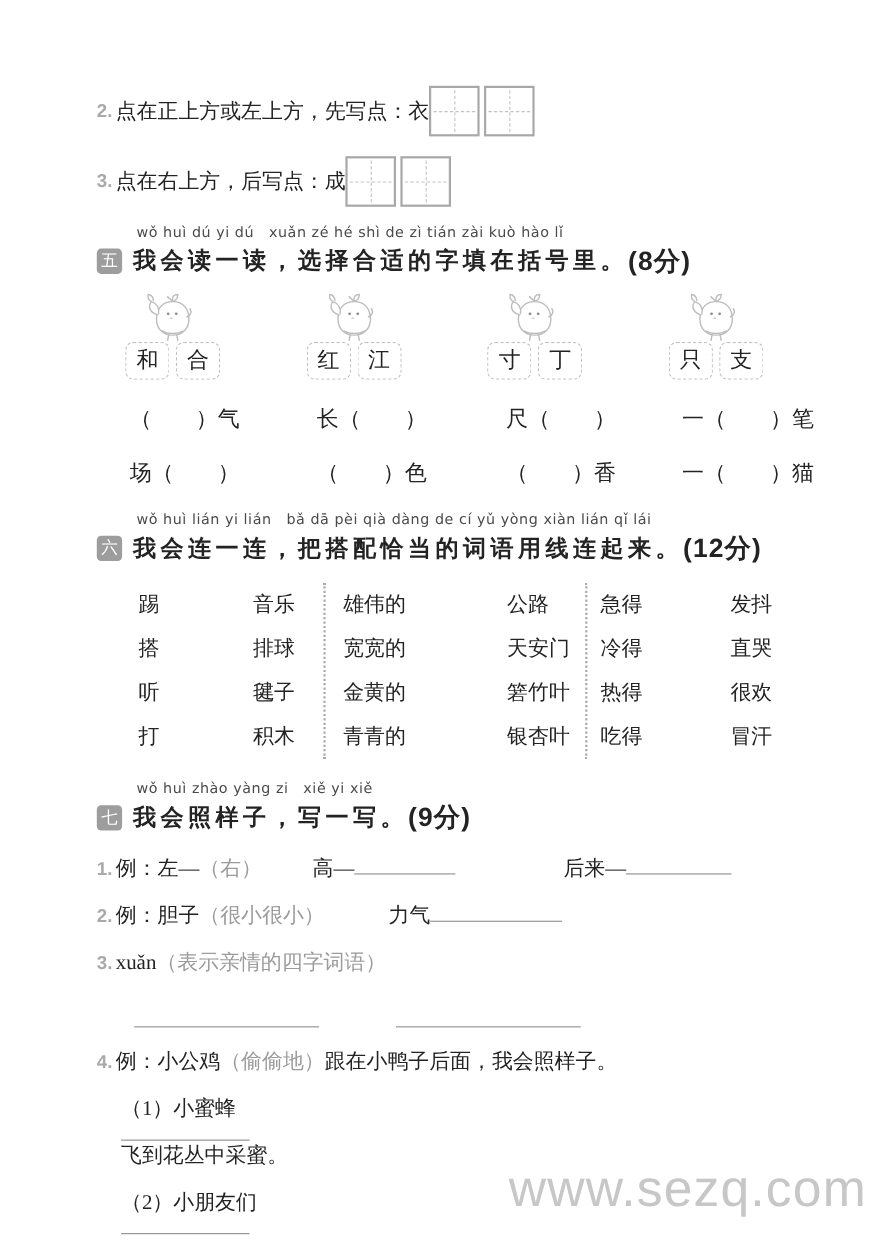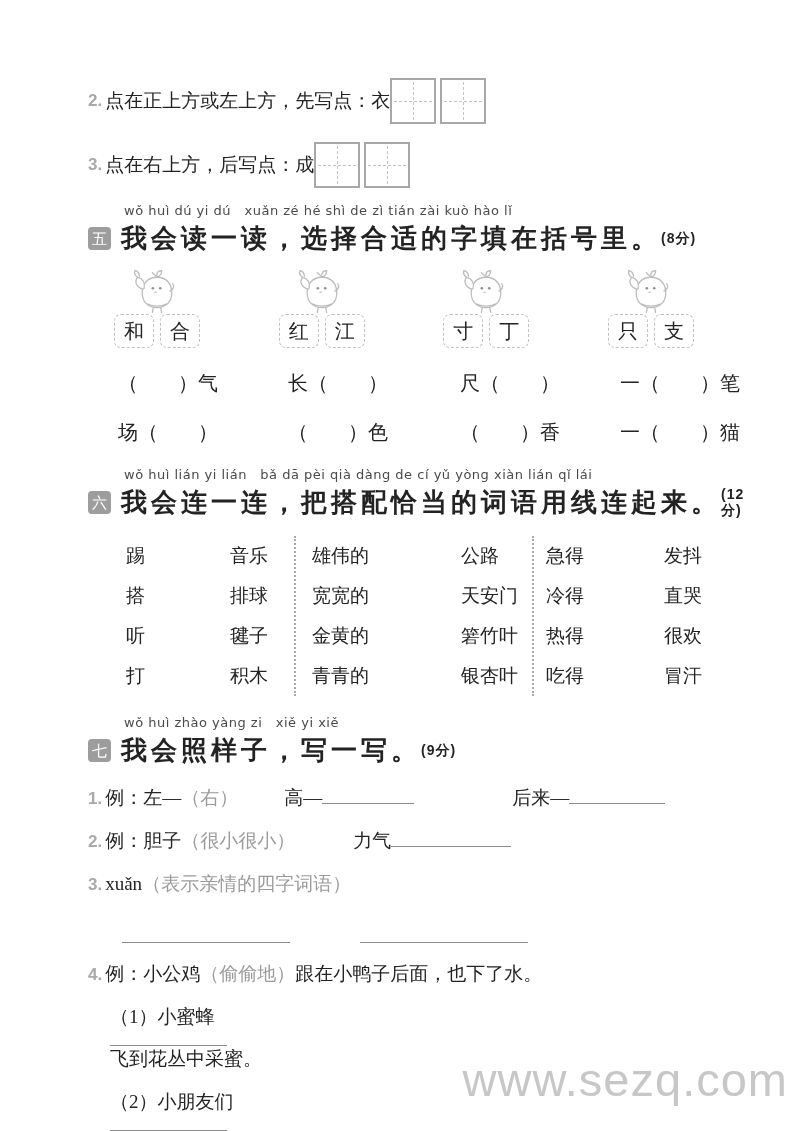--- a/index.html
+++ b/index.html
@@ -42,26 +42,26 @@
   }
   .headline { display:flex; align-items:center; margin-top:1px; }
   .badge {
     display:inline-block; width:23px; height:23px; border-radius:4px;
     background:#9d9d9d; color:#fff; text-align:center; line-height:23px;
     font-size:15px; font-family:"Liberation Sans","DejaVu Sans",sans-serif;
     flex:0 0 auto;
   }
   .head-txt {
     font-family:"Liberation Sans","DejaVu Sans",sans-serif;
-    font-weight:600; font-size:26px; letter-spacing:4px; margin-left:10px;
+    font-weight:600; font-size:21px; letter-spacing:4px; margin-left:10px;
     white-space:nowrap;
   }
   .head-score {
     font-family:"Liberation Sans","DejaVu Sans",sans-serif;
-    font-weight:600; font-size:14px; letter-spacing:1px;
+    font-weight:600; font-size:24px; letter-spacing:1px;
   }
 
   
   .bird-row { display:flex; justify-content:space-between; padding:12px 18px 0 26px; }
   .bird-group { text-align:center; }
   .bird-group svg { display:block; margin:0 auto -2px auto; }
   .chips { display:flex; gap:6px; }
   .chip {
     width:40px; height:34px; border:1.5px dashed #c0c0c0; border-radius:7px;
     font-size:20px; line-height:32px; text-align:center; background:#fff;
@@ -321,21 +321,21 @@
   </div>
   <div class="qline" style="margin-top:30px; padding-left:34px">
     <span class="blank b168"></span>
     <span class="blank b168" style="margin-left:70px"></span>
   </div>
 
   <div class="qline" style="margin-top:18px">
     <span class="qnum">4.</span>
     <span>例：小公鸡</span>
     <span class="gray">（偷偷地）</span>
-    <span>跟在小鸭子后面，也下了水。</span>
+    <span>跟在小鸭子后面，我会照样子。</span>
   </div>
   <div class="qline sub">
     <span>（1）小蜜蜂</span>
     <span class="blank b115"></span>
     <span>飞到花丛中采蜜。</span>
   </div>
   <div class="qline sub">
     <span>（2）小朋友们</span>
     <span class="blank b115"></span>
   </div>

